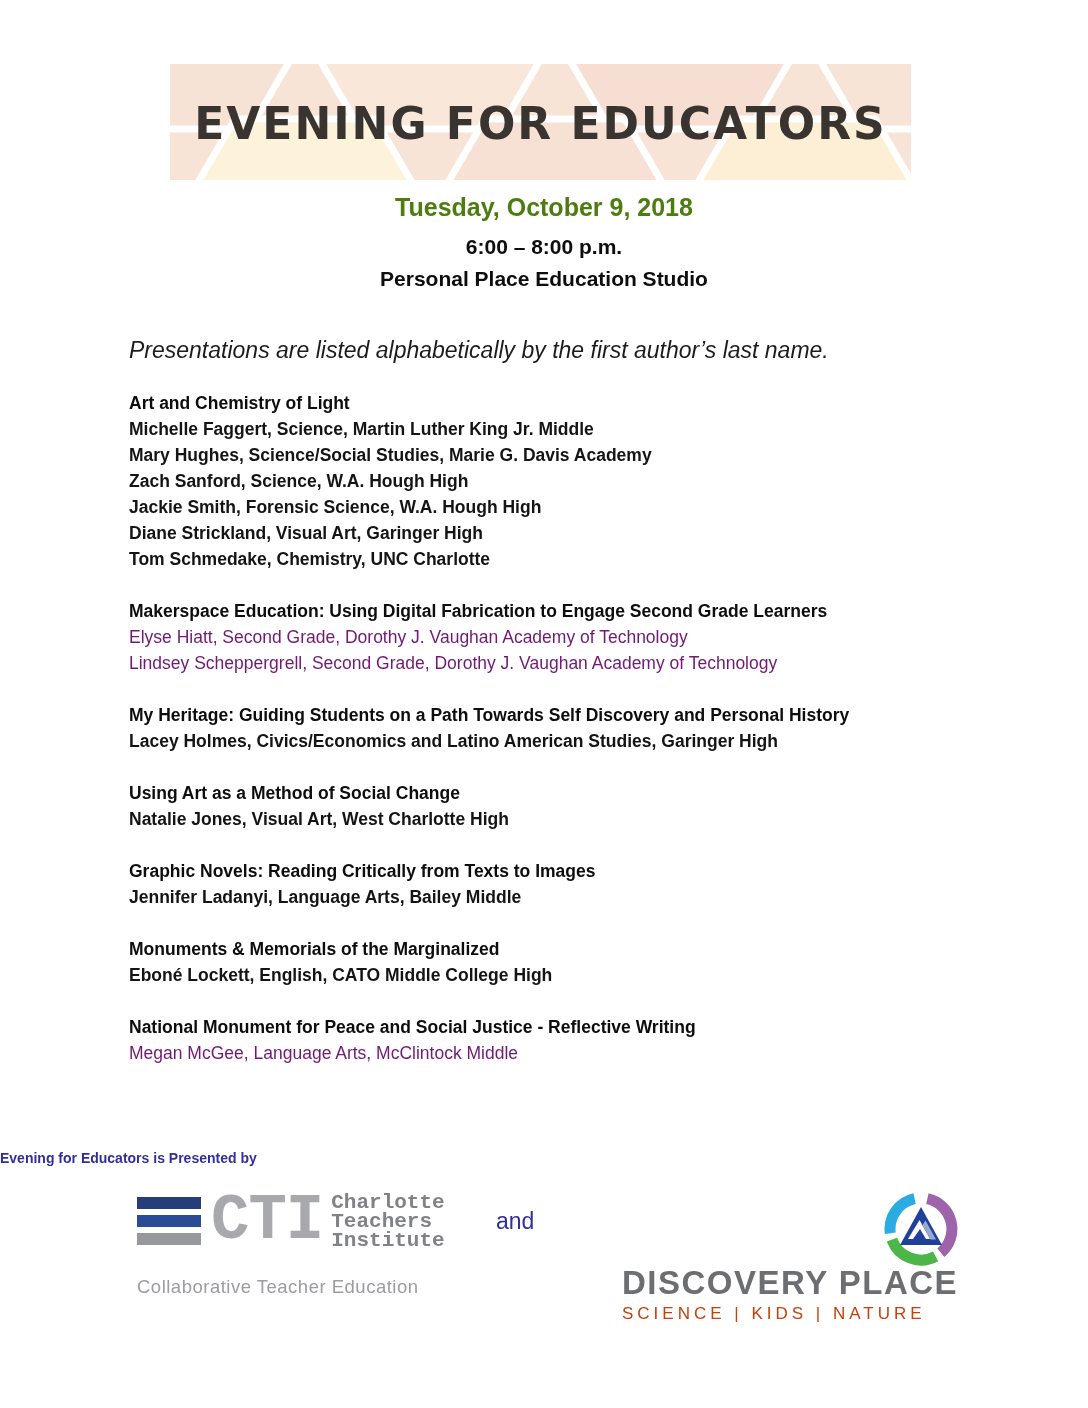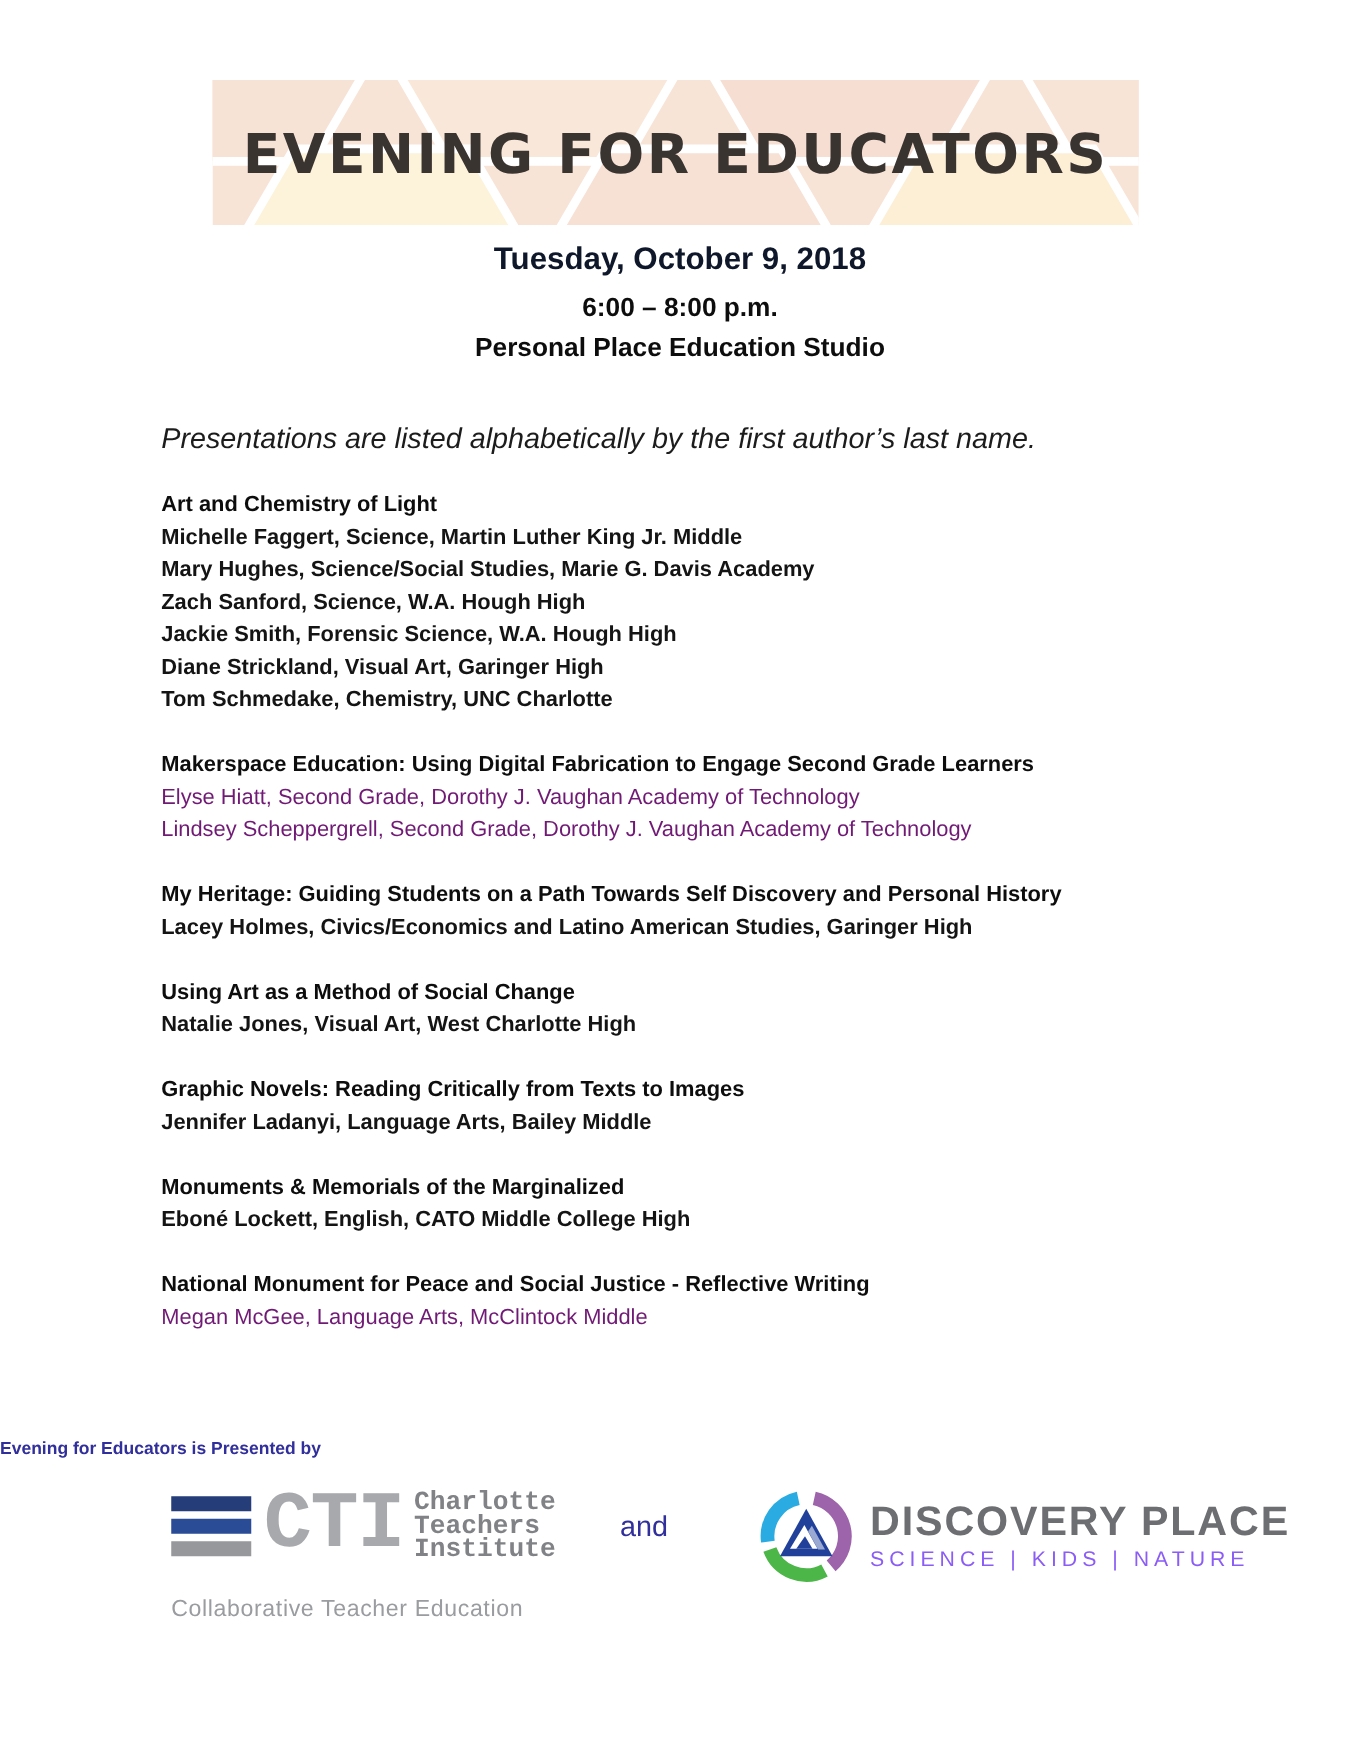--- a/index.html
+++ b/index.html
@@ -12,21 +12,21 @@
   .banner { position:absolute; left:170px; top:64px; width:741px; height:116px; }
   .banner svg { position:absolute; left:0; top:0; width:100%; height:100%; }
   .banner-title {
     position:absolute; inset:0; display:flex; align-items:center; justify-content:center;
     font-family:"DejaVu Sans", sans-serif; font-weight:900; font-size:44px;
     letter-spacing:2px; color:#3a3430; padding-top:2px; white-space:nowrap;
   }
 
   
   .event { position:absolute; top:192px; left:0; width:100%; text-align:center; }
-  .event-date { font-size:25px; font-weight:700; color:#0f172a; line-height:30px;text-align:center; }
+  .event-date { font-size:25px; font-weight:700; color:#4d7c0f; line-height:30px;text-align:center; }
   .event-time { font-size:21px; font-weight:700; color:#0d0d0d; line-height:26px; margin-top:12px; }
   .event-venue { font-size:21px; font-weight:700; color:#0d0d0d; line-height:26px; margin-top:6px; }
 
   .intro {
     position:absolute; left:129px; top:338px; font-size:23px; font-style:italic;
     color:#1c1c1c; line-height:24px;
   }
 
   
   .sessions { position:absolute; left:129px; top:390px; width:860px; }
@@ -50,25 +50,25 @@
   .cti-bar.b2 { background:#2a4b96; }
   .cti-bar.b3 { background:#96989b; }
   .cti-acronym {
     font-size:64px; font-weight:700; color:#a7a9ac; line-height:58px;
     margin-left:10px; letter-spacing:-1px;
   }
   .cti-name { margin-left:8px; display:flex; flex-direction:column; }
   .cti-name span { font-size:21px; font-weight:700; color:#808285; line-height:19px; }
   .cti-tagline { margin-top:26px; font-size:18.5px; color:#9a9c9f; letter-spacing:0.5px; white-space:nowrap; }
 
-  .dp-logo { position:absolute; left:608px; top:1192px; display:flex; align-items:center; }
+  .dp-logo { position:absolute; left:608px; top:1192px; display:flex; align-items:flex-end;flex-direction:column; }
   .dp-ring { width:74px; height:74px; flex:0 0 auto; }
   .dp-text { margin-left:14px; }
   .dp-name { font-size:33px; font-weight:700; color:#6d6e71; letter-spacing:1.5px; line-height:34px; white-space:nowrap; }
-  .dp-sub { font-size:17px; color:#8b5cf6; letter-spacing:4px; margin-top:4px; white-space:nowrap; }
+  .dp-sub { font-size:17px; color:#c2410c; letter-spacing:4px; margin-top:4px; white-space:nowrap; }
 </style>
 </head>
 <body>
 
 <div class="page">
 
   <div class="banner">
     <svg viewBox="0 0 741 116" preserveAspectRatio="none">
       <rect x="0" y="0" width="741" height="116" fill="#f8e4d7"></rect>
 

